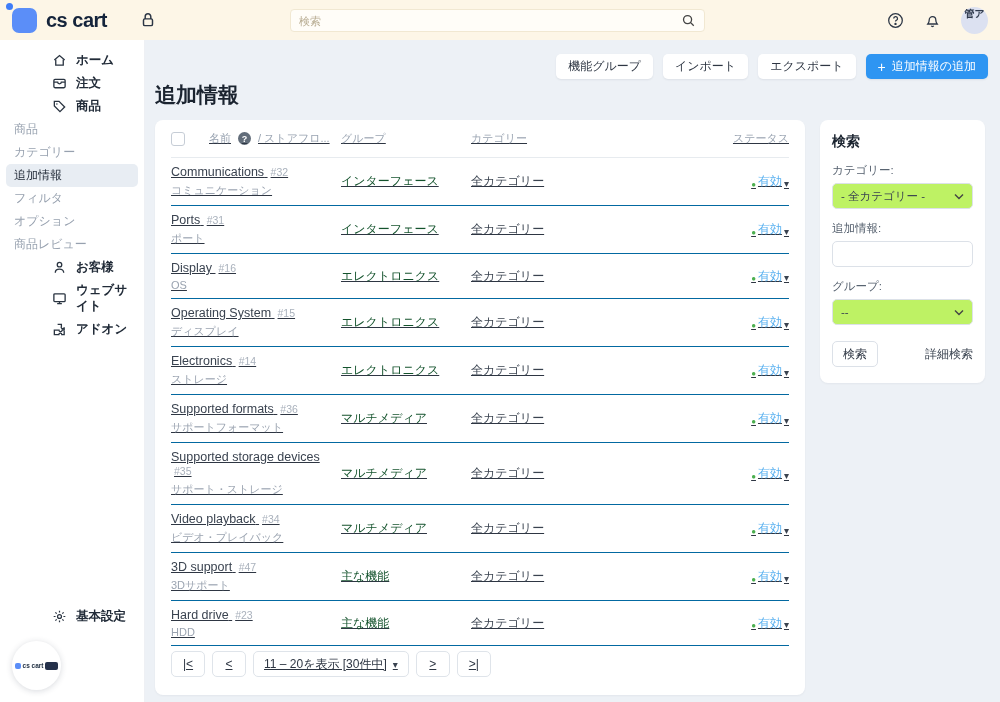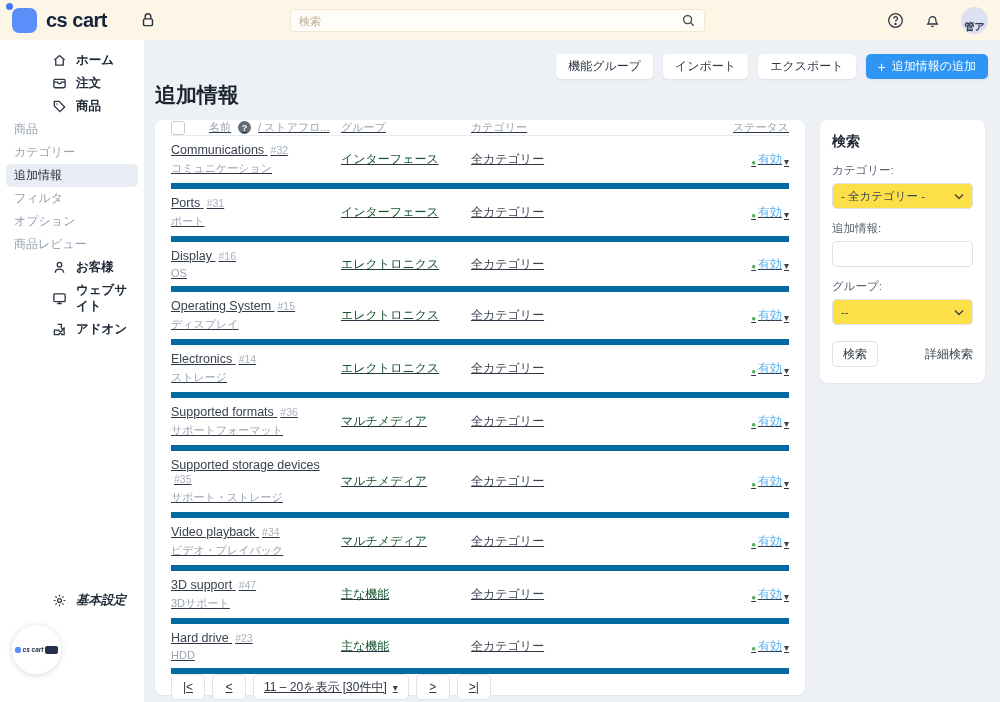--- a/index.html
+++ b/index.html
@@ -11,29 +11,29 @@
   .logo { display:flex; align-items:center; gap:9px; cursor:pointer; }
   .logo-mark { position:relative; width:25px; height:25px; background:#5b8ef8; border-radius:7px; }
   .logo-dot { position:absolute; left:-6px; top:-5px; width:7px; height:7px; border-radius:50%; background:#3f7df8; }
   .logo-text { font-size:20px; font-weight:700; color:#15243b; letter-spacing:-0.5px; }
   .lock-btn { margin-left:32px; background:none; border:none; cursor:pointer; display:flex; color:#2c3645; }
   .topsearch { position:absolute; left:290px; top:9px; width:415px; height:23px; background:#fffdf8; border:1px solid #f1e8d2; border-radius:4px; display:flex; align-items:center; padding:0 8px; }
   .topsearch input { flex:1; border:none; outline:none; background:transparent; font-size:11px; color:#444; }
   .topsearch input::placeholder { color:#b6aa8f; }
   .top-right { position:absolute; right:12px; top:0; height:40px; display:flex; align-items:center; gap:20px; }
   .icon-btn { background:none; border:none; cursor:pointer; display:flex; color:#2c3645; }
-  .avatar { width:27px; height:27px; border-radius:50%; background:#dce1f1; display:flex; align-items:flex-end; justify-content:center; font-size:10px; font-weight:700; color:#2f3a4d; cursor:pointer; }
+  .avatar { width:27px; height:27px; border-radius:50%; background:#dce1f1; display:flex; align-items:flex-start; justify-content:center; font-size:10px; font-weight:700; color:#2f3a4d; cursor:pointer; }
 
   
   .sidebar { position:absolute; left:0; top:40px; bottom:0; width:145px; background:#fff; border-right:1px solid #eef0f4; padding-top:9px; }
   .nav-item { display:flex; align-items:center; gap:9px; padding:3px 12px; margin-bottom:1px; font-size:12.5px; font-weight:700; color:#212b38; cursor:pointer; line-height:16px;margin-left:40px; }
   .nav-item svg { flex:0 0 auto; }
   .sub-item { display:block; padding:4px 12px 4px 14px; font-size:12px; color:#97a1af; cursor:pointer; line-height:15px; }
   .sub-item.active { background:#e8edf3; border-radius:5px; margin:0 6px; padding-left:8px; color:#222b38; }
-  .sidebar-bottom { position:absolute; left:0; bottom:28px; width:100%;font-style:italic; }
+  .sidebar-bottom { position:absolute; left:0; bottom:12px; width:100%; }
   .badge-circle { margin:14px 0 0 12px; width:49px; height:49px; border-radius:50%; background:#fff; box-shadow:0 1px 6px rgba(40,50,70,.18); display:flex; align-items:center; justify-content:center; gap:2px; }
   .mini-sq { width:6px; height:6px; background:#5b8ef8; border-radius:2px; }
   .mini-txt { font-size:6.5px; font-weight:700; color:#1b2a3d; }
   .mini-pill { width:13px; height:8px; background:#25314b; border-radius:2px; }
 
   
   .content { position:absolute; left:145px; top:40px; right:0; bottom:0; }
   .actions { position:absolute; top:14px; right:12px; display:flex; gap:10px;padding-left:19px; }
   .btn { height:25px; display:flex; align-items:center; gap:6px; padding:0 12px; font-size:12px; color:#2e3643; background:#fff; border:none; border-radius:5px; box-shadow:0 1px 2px rgba(30,40,60,.08); cursor:pointer; }
   .btn-primary { background:#2e95f2; color:#fff; }
@@ -45,42 +45,42 @@
   .thead { display:flex; align-items:center; height:38px; font-size:11px; color:#99a3b1; border-bottom:1px solid #e7ebef; }
   .col-check { width:38px; display:flex; }
   .checkbox { width:14px; height:14px; border:1.5px solid #c6cdd6; border-radius:3px; background:#fff; cursor:pointer; }
   .col-name { width:132px; display:flex; align-items:center; gap:7px; }
   .help-badge { width:13px; height:13px; border-radius:50%; background:#626d7a; color:#fff; font-size:9px; font-weight:700; display:flex; align-items:center; justify-content:center; cursor:pointer; }
   .col-group { width:130px; }
   .col-cat { flex:1; }
   .col-status { width:95px; text-align:right; }
 
   .tbody { flex:0 0 auto; }
-  .trow { display:flex; align-items:center; padding:7px 0; border-bottom:6px solid #0369a1; min-height:41px; }
+  .trow { display:flex; align-items:center; padding:7px 0; border-bottom:1px solid #0369a1; min-height:41px; }
   .row-name-cell { width:170px; }
   .row-name-line { font-size:12.5px; color:#3a4350; }
   .row-name { cursor:pointer; }
   .row-id { font-size:10.5px; color:#a9b1bc; margin-left:3px; }
   .row-subtitle { font-size:11px; color:#9aa3b0; margin-top:4px; }
   .row-group { width:130px; font-size:12px; color:#14532d; }
   .row-cat { flex:1; font-size:12px; color:#3a4350; }
   .row-status { width:95px; display:flex; align-items:center; justify-content:flex-end; gap:2px; cursor:pointer; }
   .status-dot::before { content:"●"; color:#4caf50; font-size:8px; }
   .status-text { font-size:12px; color:#58b0f0; }
   .status-caret::before { content:"▾"; color:#3a4350; font-size:10px; }
 
   .pagination { margin-top:auto; margin-bottom:18px; display:flex; gap:7px; }
   .pg-btn { height:26px; min-width:34px; padding:0 10px; display:flex; align-items:center; justify-content:center; gap:6px; background:#fff; border:1px solid #dfe4ea; border-radius:5px; font-size:12px; color:#2e3643; cursor:pointer; }
   .pg-caret::before { content:"▾"; font-size:10px; color:#3a4350; }
 
   
   .search-card { position:absolute; left:675px; top:80px; width:165px; background:#fff; border-radius:8px; box-shadow:0 1px 2px rgba(30,40,60,.05); padding:13px 12px 16px; }
   .sp-title { font-size:14px; font-weight:700; color:#1b2430; }
   .sp-label { font-size:11.5px; color:#55606e; margin-top:12px; margin-bottom:5px; }
-  .sp-select { height:26px; border:1px solid #dce1e8; border-radius:5px; display:flex; align-items:center; justify-content:space-between; padding:0 8px; font-size:11.5px; color:#3a4350; cursor:pointer; background:#fde047; }
+  .sp-select { height:26px; border:1px solid #dce1e8; border-radius:5px; display:flex; align-items:center; justify-content:space-between; padding:0 8px; font-size:11.5px; color:#3a4350; cursor:pointer; background:#bef264; }
   .sp-input { width:100%; height:26px; border:1px solid #dce1e8; border-radius:5px; padding:0 8px; font-size:11.5px; color:#3a4350; outline:none; }
   .sp-footer { margin-top:16px; display:flex; align-items:center; justify-content:space-between; }
   .sp-btn { height:26px; padding:0 10px; background:#fff; border:1px solid #dce1e8; border-radius:5px; font-size:12px; color:#2e3643; cursor:pointer; }
   .sp-adv { font-size:12px; color:#3a4350; cursor:pointer; }
 </style>
 </head>
 <body>
 
 <header class="topbar">
   <div class="logo">

